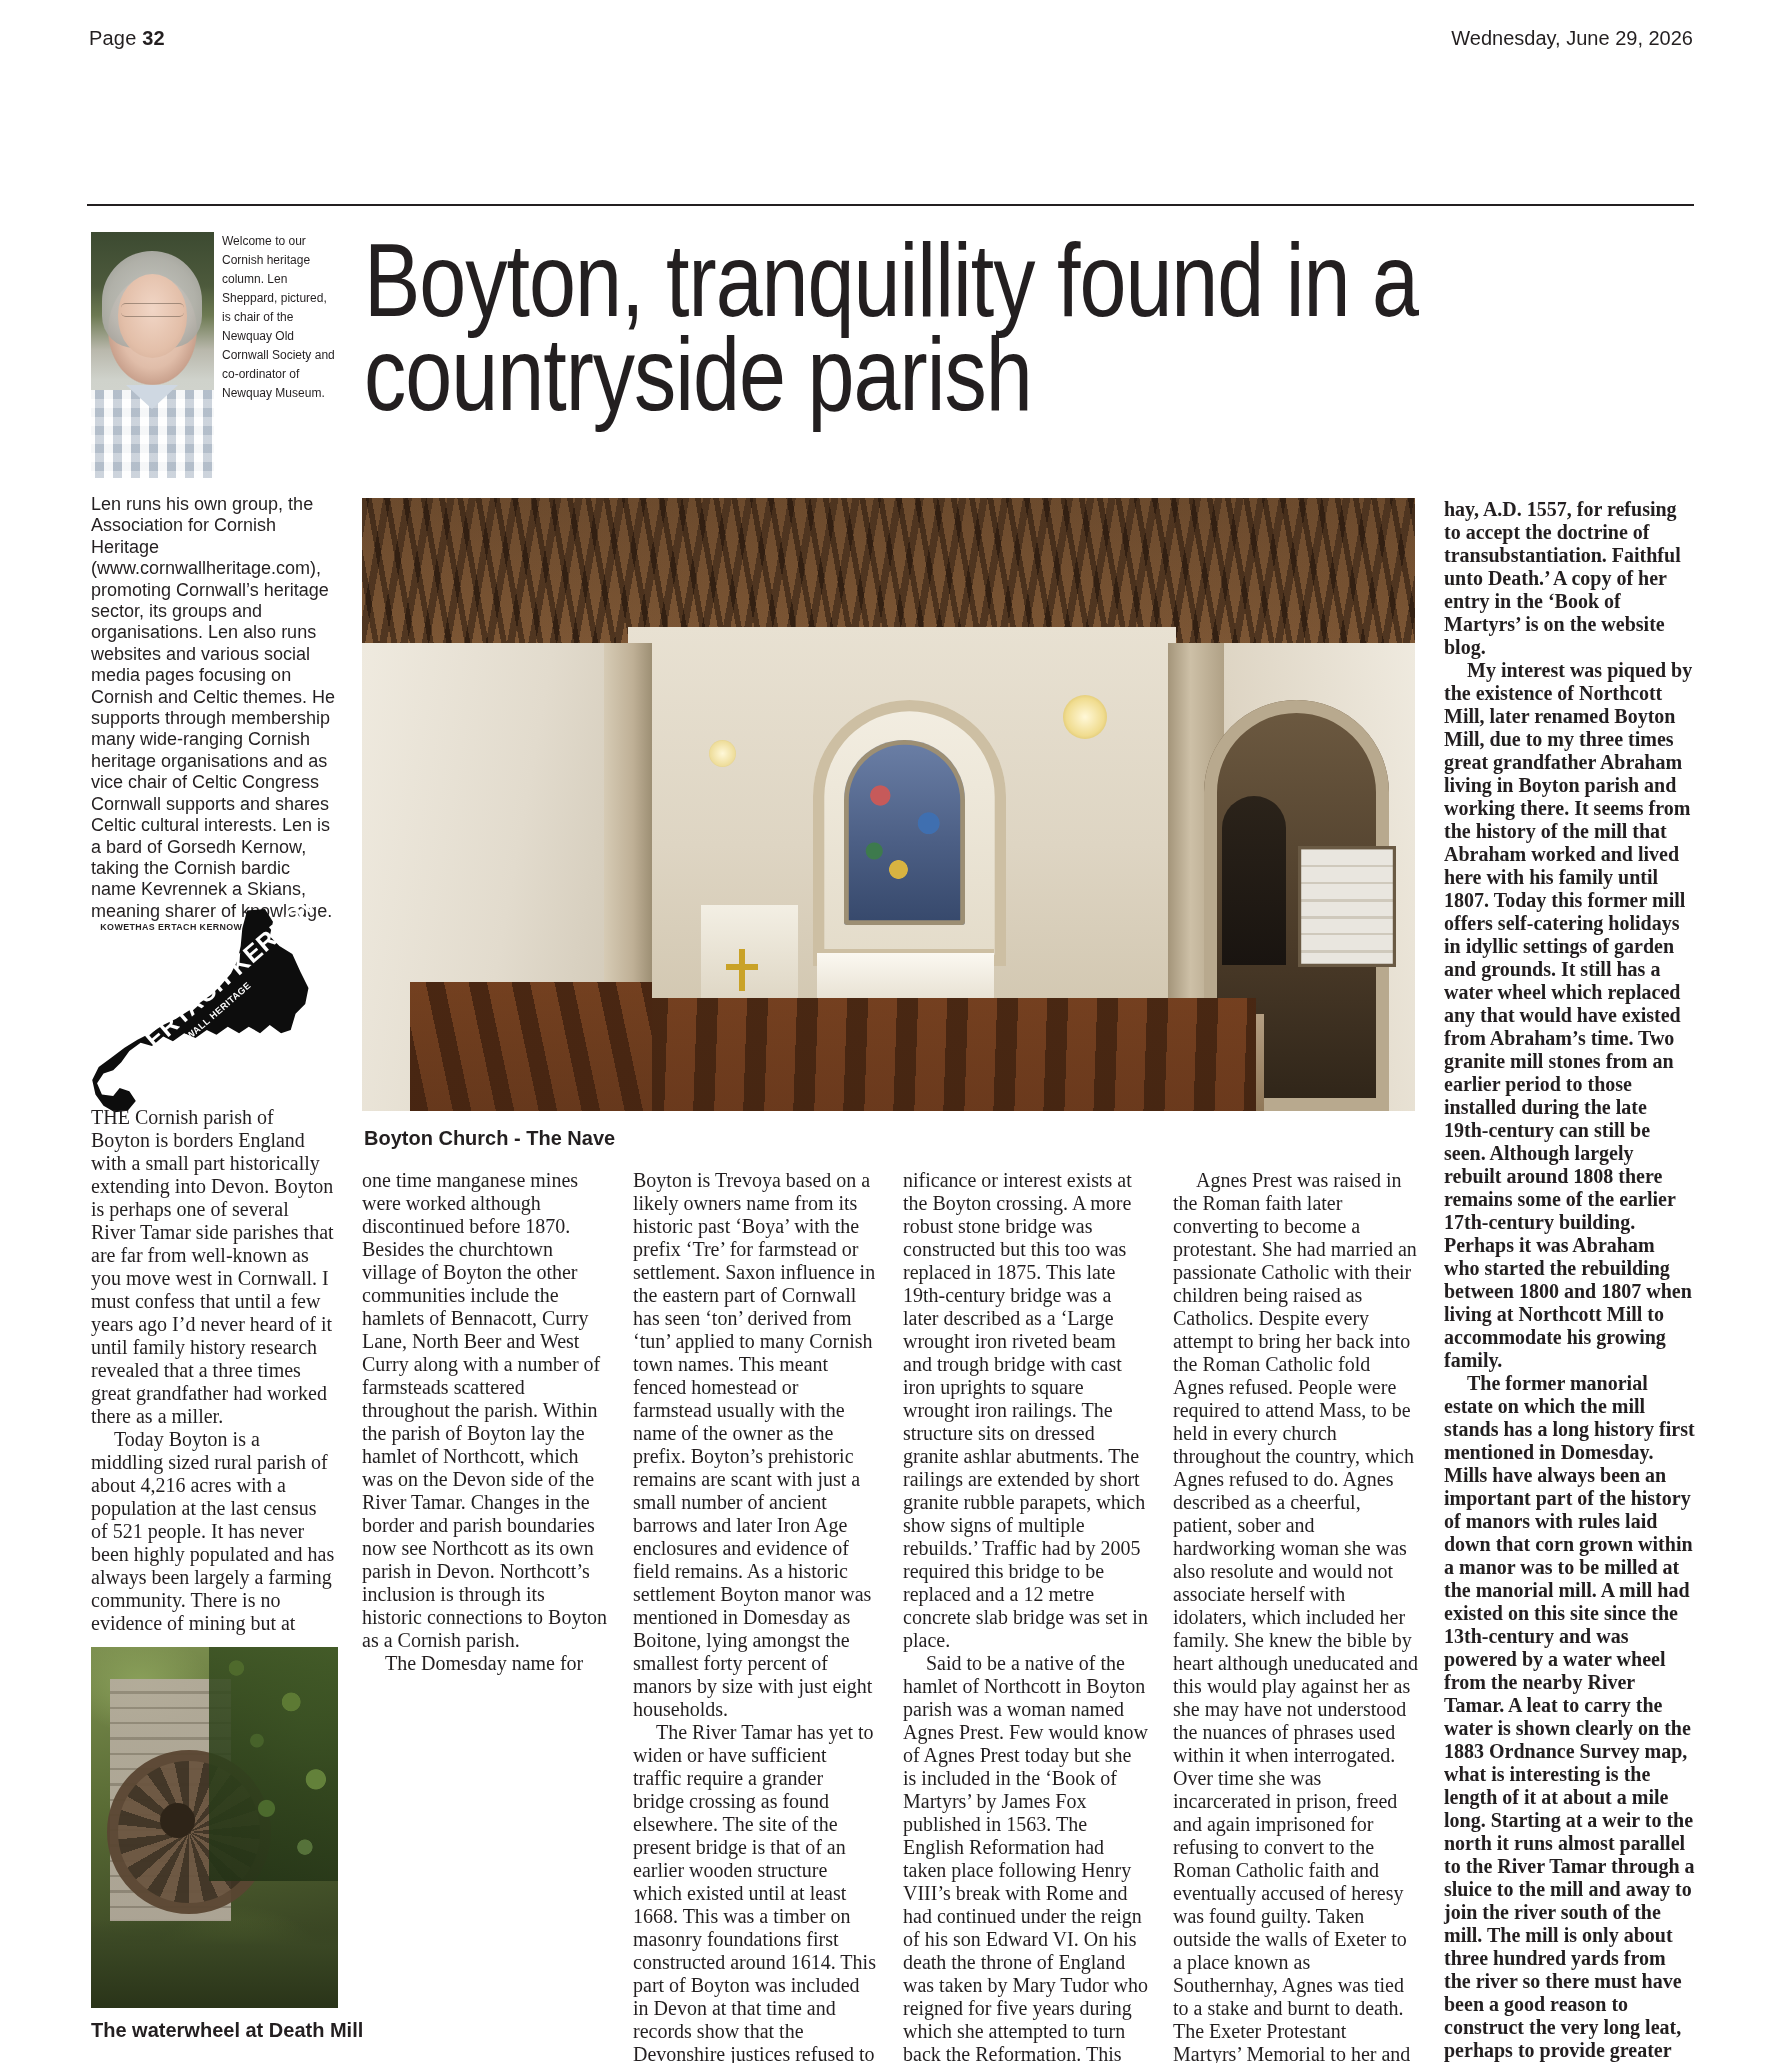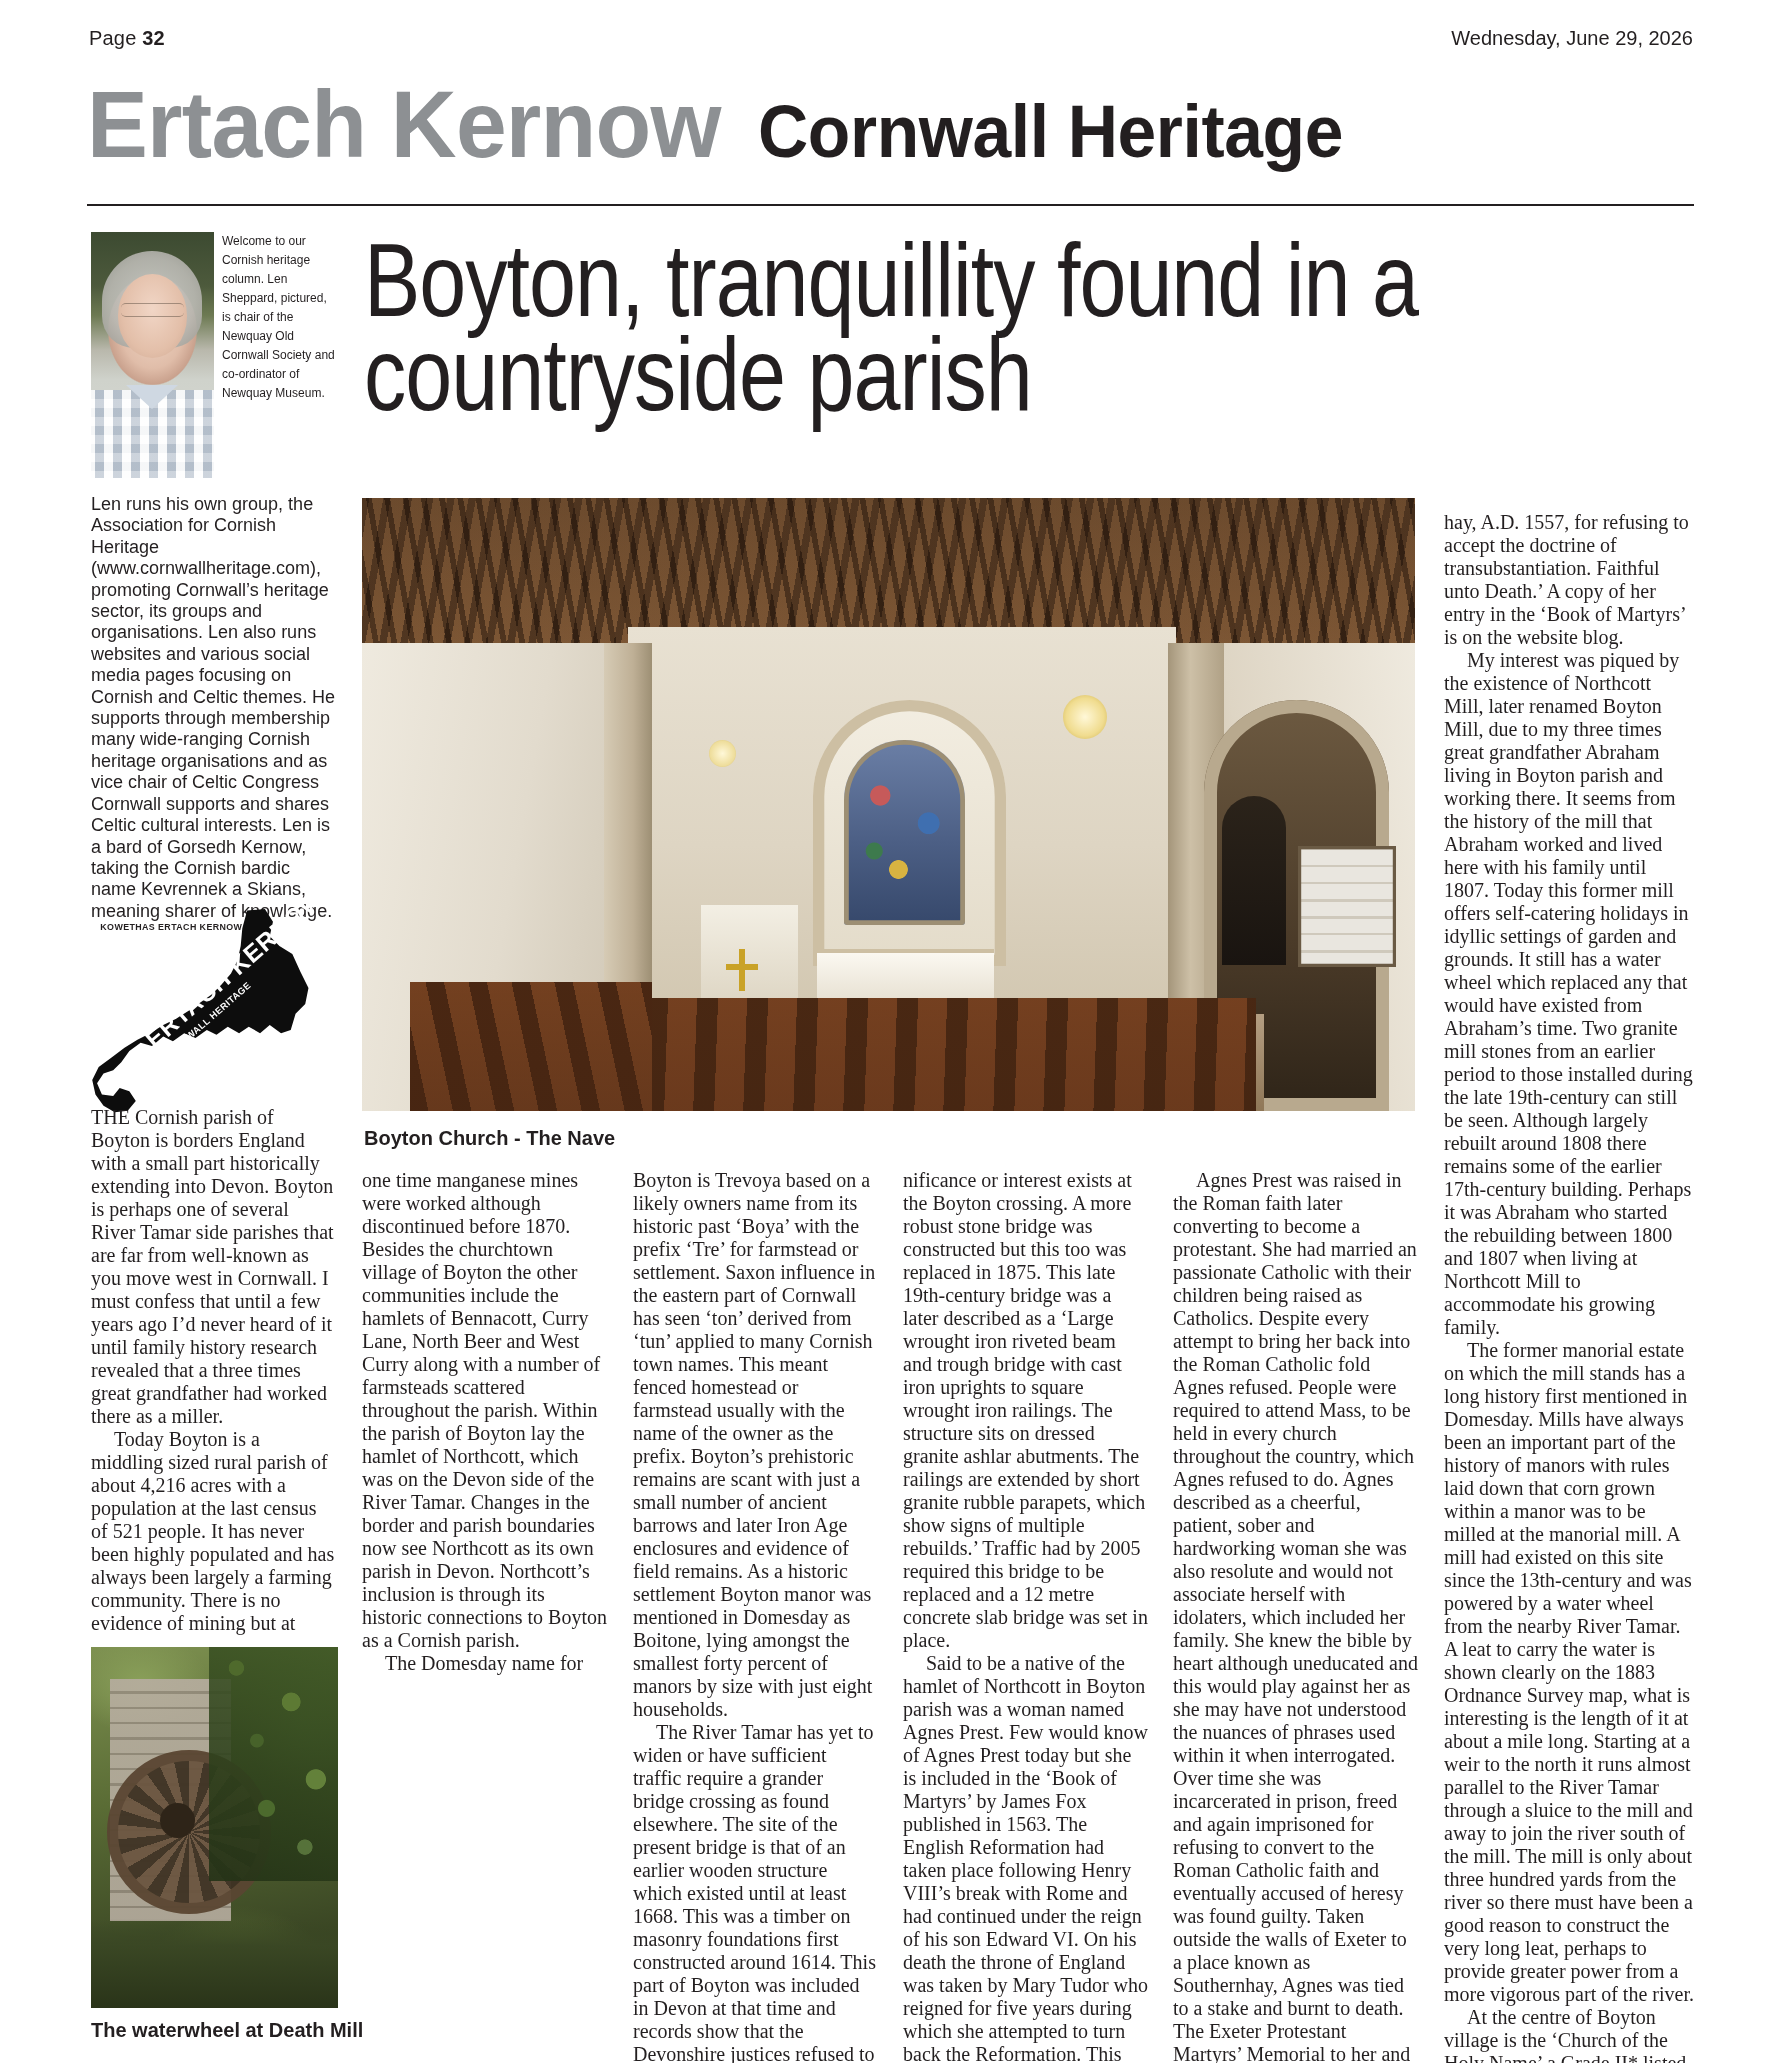--- a/index.html
+++ b/index.html
@@ -362,38 +362,35 @@
     hyphens: none;
   }
   .col p { margin: 0; }
   .col p + p { text-indent: 1.15em; }
 
   #col1 { left: 91px;  top: 1106px; height: 484px; }
   #col2 { left: 362px;  top: 1169px; height: 854px; }
   #col3 { left: 633px;  top: 1169px; height: 854px; }
   #col4 { left: 903px; top: 1169px; height: 854px; }
   #col5 { left: 1173px; top: 1169px; height: 854px; }
-  #col6 { left: 1444px; top: 511px;  width: 251px; height: 1532px; }
+  #col6 { left: 1444px; top: 498px;  width: 251px; height: 1532px; font-weight: bold; }
 </style>
 </head>
 <body>
 
 <div class="page">
 
   <div class="topbar">
     <div class="page-no">
       <span>Page</span>
       <b>32</b>
     </div>
     <div class="date">Wednesday, June 29, 2026</div>
   </div>
 
-  <div class="masthead">
-    <span class="mast-a">Ertach Kernow</span><span class="mast-b">Cornwall Heritage</span>
-  </div>
   <div class="mast-rule"></div>
 
   <div class="author-photo">
     <div class="hair"></div>
     <div class="face"></div>
     <div class="glasses"></div>
     <div class="shirt"></div>
     <div class="collar"></div>
   </div>
   <div class="author-intro">Welcome to our Cornish heritage column. Len Sheppard, pictured, is chair of the Newquay Old Cornwall Society and co-ordinator of Newquay Museum.</div>

